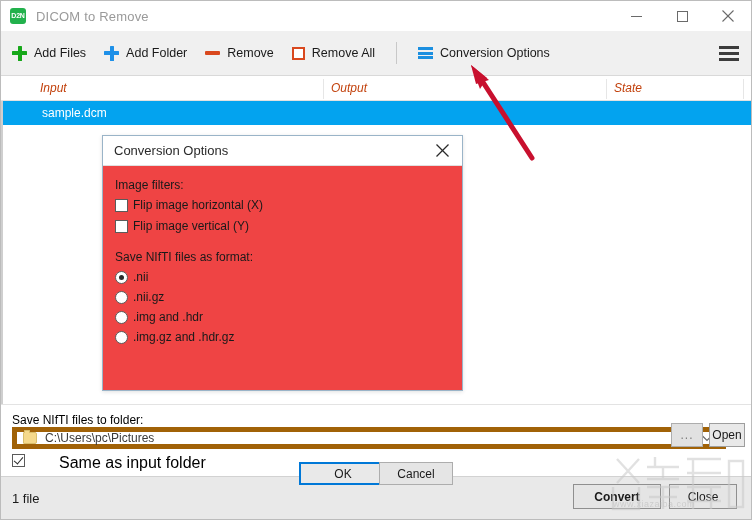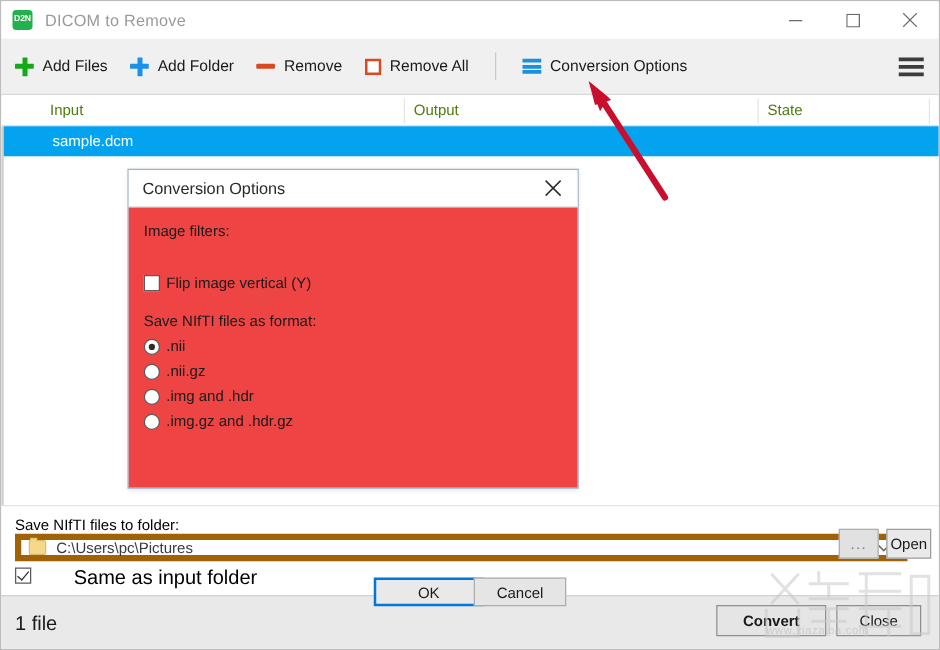--- a/index.html
+++ b/index.html
@@ -164,21 +164,22 @@
     width: 750px;
     height: 24px;
     background: #ffffff;
     border-bottom: 1px solid #e2e2e2;
     box-sizing: border-box;
   }
   .col-head {
     position: absolute;
     top: 4px;
     font-size: 12px;
-    color: #4d7c0f;
+    color: #c2410c;
+    font-style: italic;
   }
   .col-div {
     position: absolute;
     top: 2px;
     width: 1px;
     height: 20px;
     background: #e6e6e6;
   }
 
   
@@ -320,21 +321,21 @@
     left: 0; top: 475px;
     width: 750px;
     height: 43px;
     background: #e9e9e9;
     border-top: 1px solid #d2d2d2;
     box-sizing: border-box;
   }
   .filecount {
     position: absolute;
     left: 11px; top: 14px;
-    font-size: 16px;
+    font-size: 13px;
     color: #1a1a1a;
   }
   .btn-convert {
     position: absolute;
     left: 572px; top: 483px;
     width: 88px; height: 25px;
     font-weight: bold;
     background: #e5e5e5;
     border-color: #8f8f8f;
   }
@@ -586,20 +587,24 @@
       <div class="dlg-close">
         <svg width="13" height="13" viewBox="0 0 13 13">
           <line x1="0.5" y1="0.5" x2="12.5" y2="12.5" stroke="#2a2a2a" stroke-width="1.2"></line>
           <line x1="12.5" y1="0.5" x2="0.5" y2="12.5" stroke="#2a2a2a" stroke-width="1.2"></line>
         </svg>
       </div>
     </div>
     <div class="dlg-body">
       <div class="sec-label" style="left:12px; top:12px">Image filters:</div>
 
+      <div class="opt-row" style="left:12px; top:32px">
+        <span class="cbox"></span>
+        <span class="lbl">Flip image horizontal (X)</span>
+      </div>
       <div class="opt-row" style="left:12px; top:53px">
         <span class="cbox"></span>
         <span class="lbl">Flip image vertical (Y)</span>
       </div>
 
       <div class="sec-label" style="left:12px; top:84px">Save NIfTI files as format:</div>
 
       <div class="opt-row" style="left:12px; top:104px">
         <span class="rbox checked"></span>
         <span class="lbl">.nii</span>

